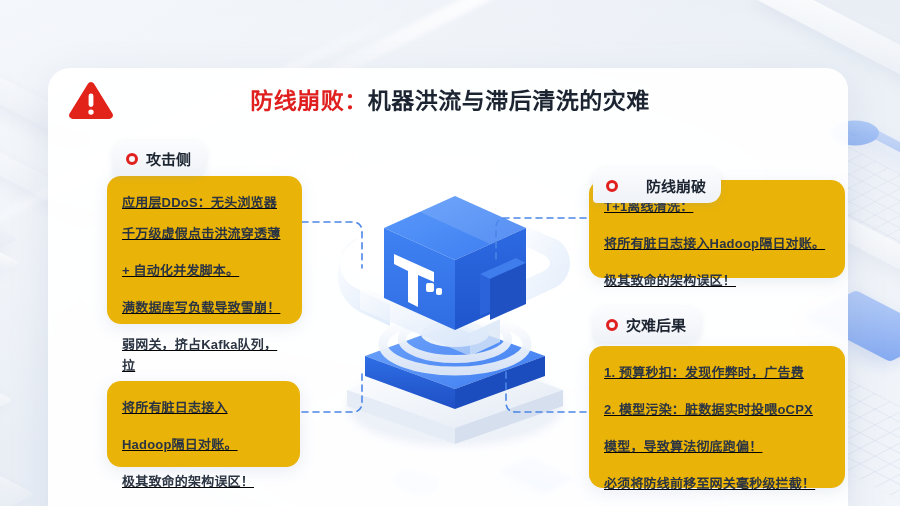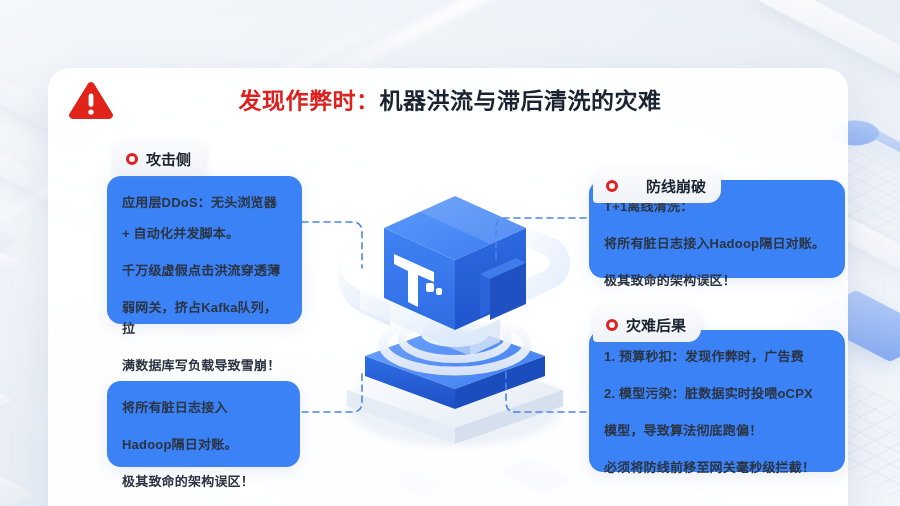--- a/index.html
+++ b/index.html
@@ -69,23 +69,24 @@
     position:absolute;left:150px;top:82px;width:600px;
     text-align:center;
     font-size:23px;font-weight:bold;letter-spacing:.5px;
     color:#1b2430;white-space:nowrap;
   }
   .title .hl{color:#e01f1f;}
 
   
   .card{
     position:absolute;
-    background:#3b82f6;
+    background:#eab308;
     border-radius:14px;
     box-shadow:0 4px 16px rgba(120,142,180,.16);
+    text-decoration:underline;
   }
   .card-body{
     padding:16px 15px 14px 15px;
     font-size:13px;line-height:1.62;color:#2b3442;font-weight:bold;
     letter-spacing:.2px;
   }
   .card-body p{margin:0 0 0 0;}
   .card-body p + p{margin-top:10px;}
   .card-body p.tight + p.tight{margin-top:16px;}
 
@@ -104,21 +105,21 @@
     border:3.2px solid #e01f1f;box-sizing:border-box;flex:0 0 auto;
   }
 
   
   #card-attack   {left:107px;top:176px;width:195px;height:148px;}
   #badge-attack  {left:113px;top:141px;}
   #card-collapse {left:107px;top:381px;width:193px;height:86px;}
   #badge-collapse{left:113px;top:351px;}
   #card-breach   {left:589px;top:180px;width:256px;height:98px;}
   #badge-breach  {left:593px;top:168px;gap:28px;}
-  #card-result   {left:589px;top:330px;width:256px;height:142px;}
+  #card-result   {left:589px;top:346px;width:256px;height:142px;}
   #badge-result  {left:593px;top:307px;align-items:center;}
 
   
   .dash{position:absolute;pointer-events:none;}
 
   
   .art{position:absolute;left:330px;top:178px;width:250px;height:275px;}
   .art svg{display:block;}
 </style>
 </head>
@@ -247,34 +248,34 @@
     </g>
   </svg>
 
   <svg class="warn-icon" viewBox="0 0 46 42">
     <path d="M20.1 3.6 L1.6 33.4 a3.6 3.6 0 0 0 3.1 5.5 h36.6 a3.6 3.6 0 0 0 3.1 -5.5 L25.9 3.6 a3.4 3.4 0 0 0 -5.8 0 Z" fill="#e2231a"></path>
     <rect x="20.6" y="13.5" width="4.8" height="13.5" rx="2.4" fill="#ffffff"></rect>
     <circle cx="23" cy="32.1" r="2.7" fill="#ffffff"></circle>
   </svg>
 
   <div class="title">
-    <span class="hl">发现作弊时：</span><span>机器洪流与滞后清洗的灾难</span>
+    <span class="hl">防线崩败：</span><span>机器洪流与滞后清洗的灾难</span>
   </div>
 
   <div class="badge" id="badge-attack">
     <span class="ring"></span>
     <span>攻击侧</span>
   </div>
   <div class="card" id="card-attack">
     <div class="card-body">
       <p>应用层DDoS：无头浏览器</p>
+      <p class="tight">千万级虚假点击洪流穿透薄</p>
       <p class="tight">+ 自动化并发脚本。</p>
-      <p class="tight">千万级虚假点击洪流穿透薄</p>
+      <p class="tight">满数据库写负载导致雪崩！</p>
       <p class="tight">弱网关，挤占Kafka队列，拉</p>
-      <p class="tight">满数据库写负载导致雪崩！</p>
     </div>
   </div>
 
   <div class="card" id="card-collapse">
     <div class="card-body">
       <p class="tight">将所有脏日志接入</p>
       <p class="tight">Hadoop隔日对账。</p>
       <p class="tight">极其致命的架构误区！</p>
     </div>
   </div>

